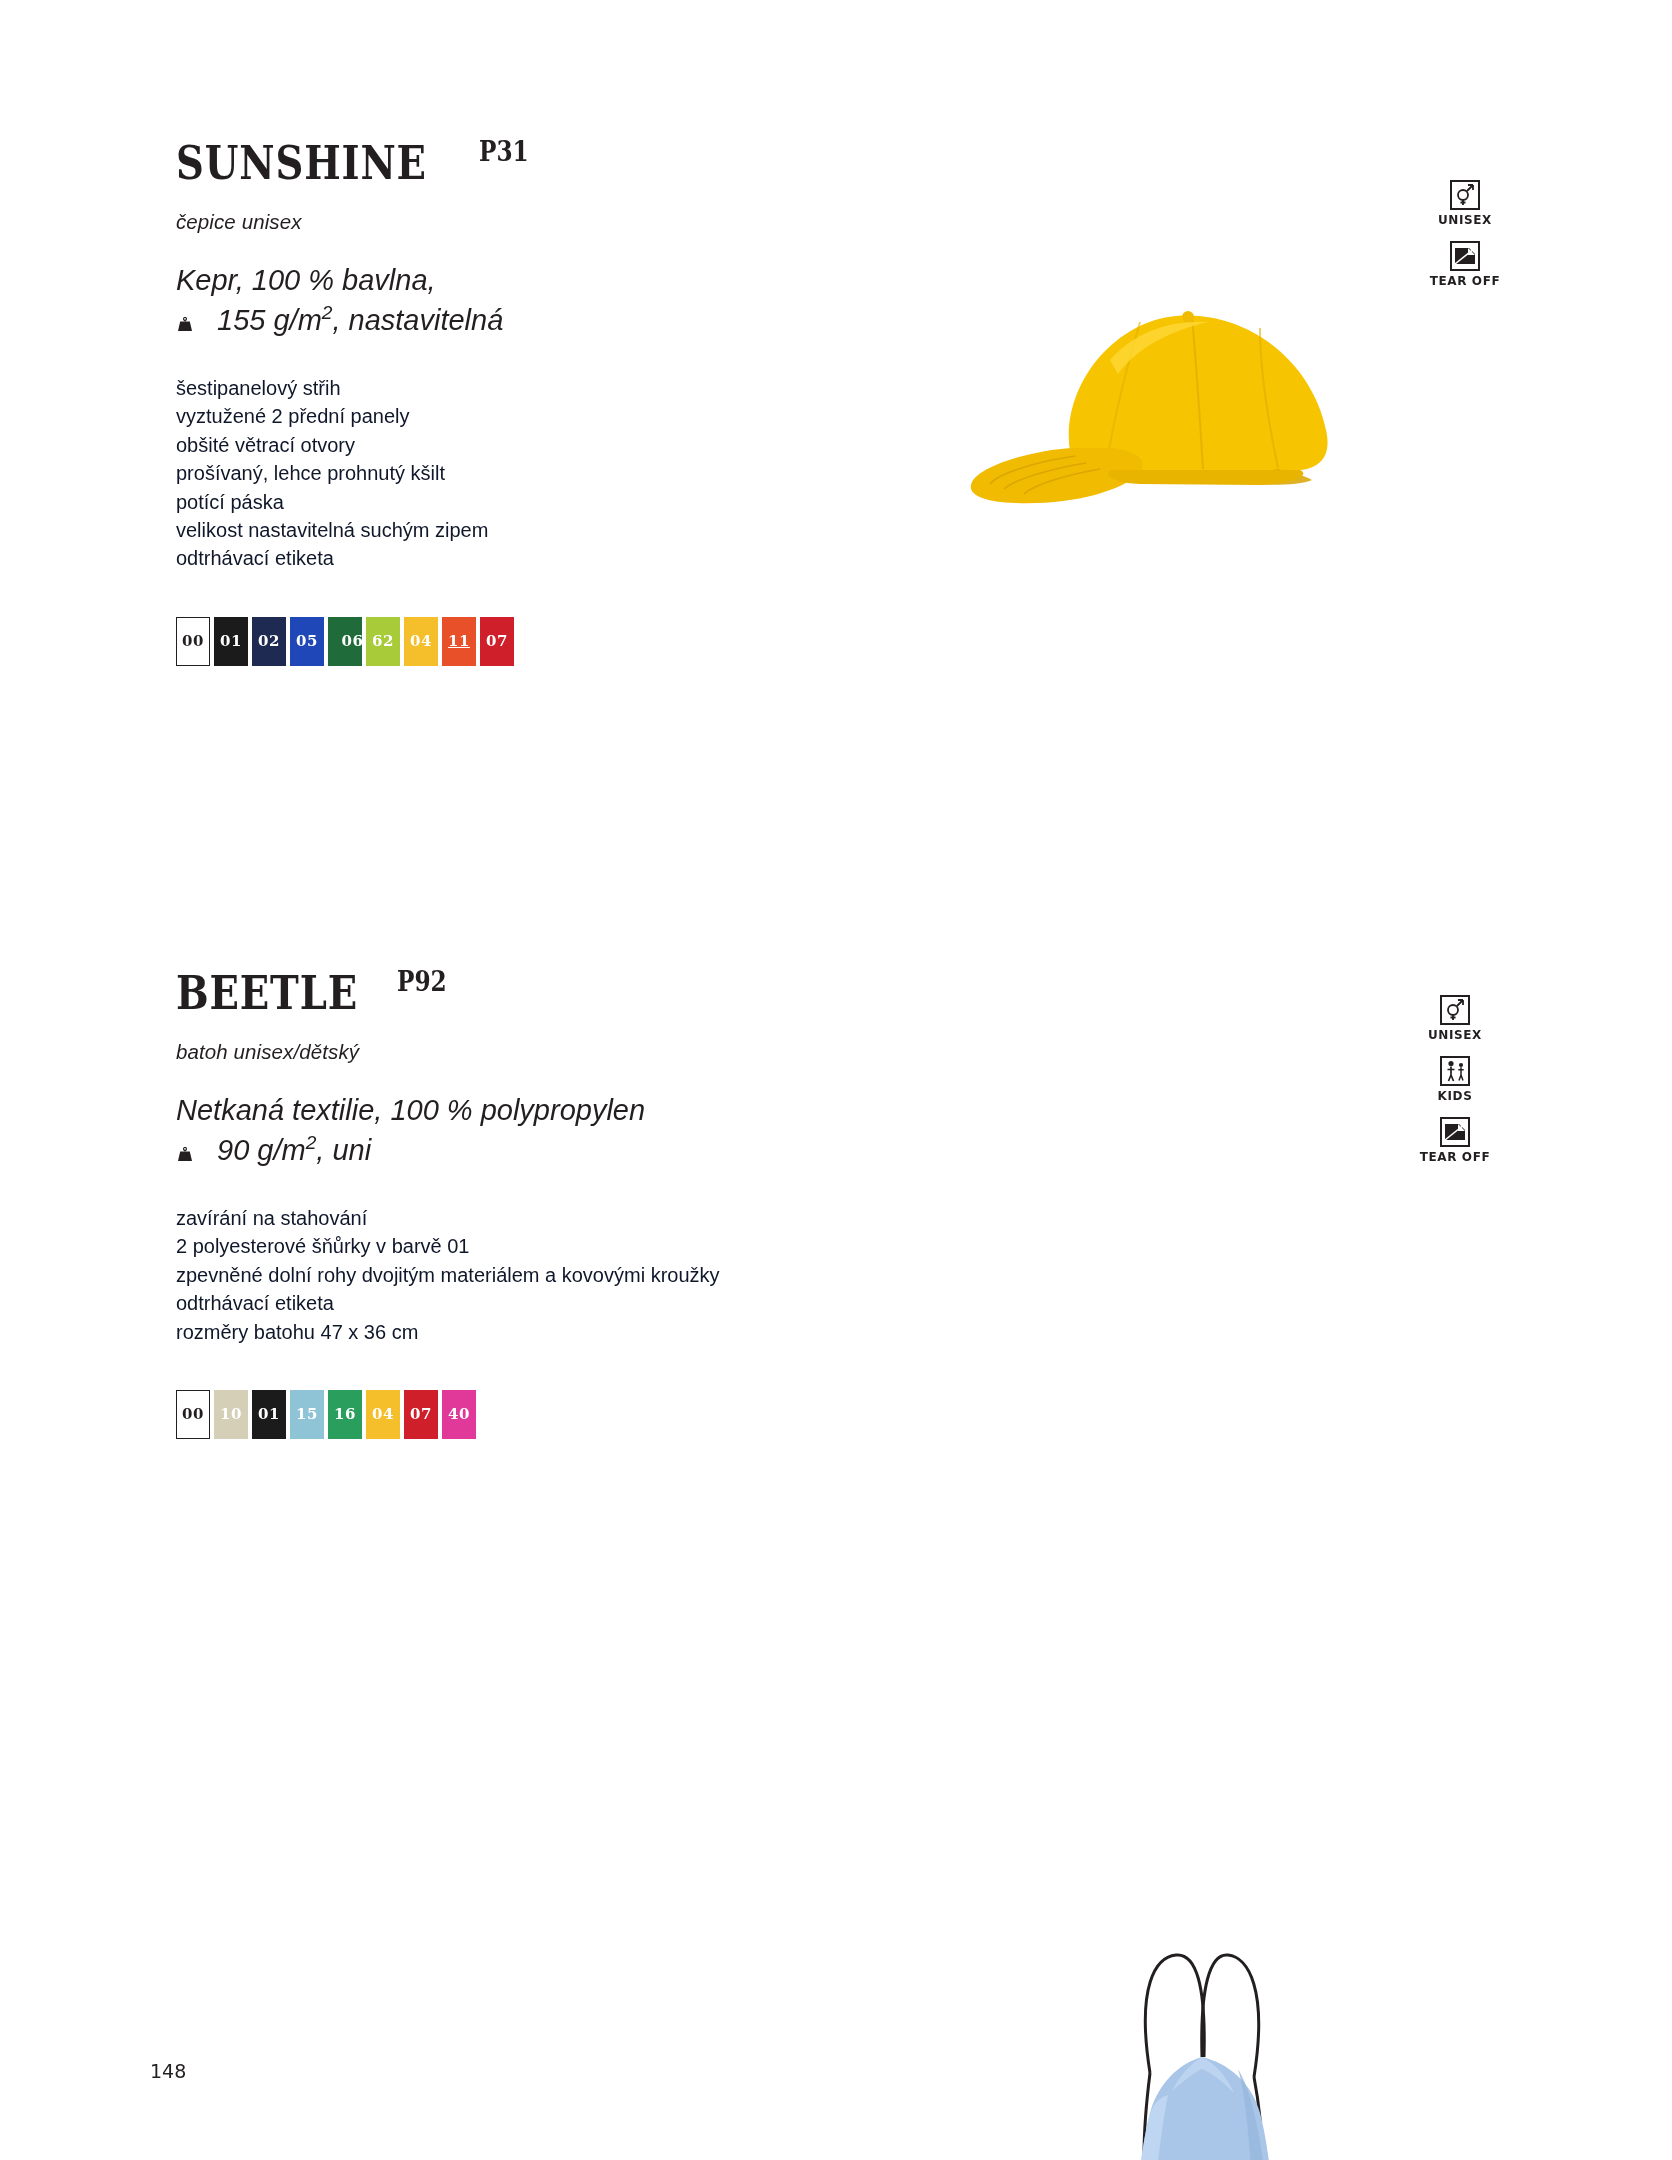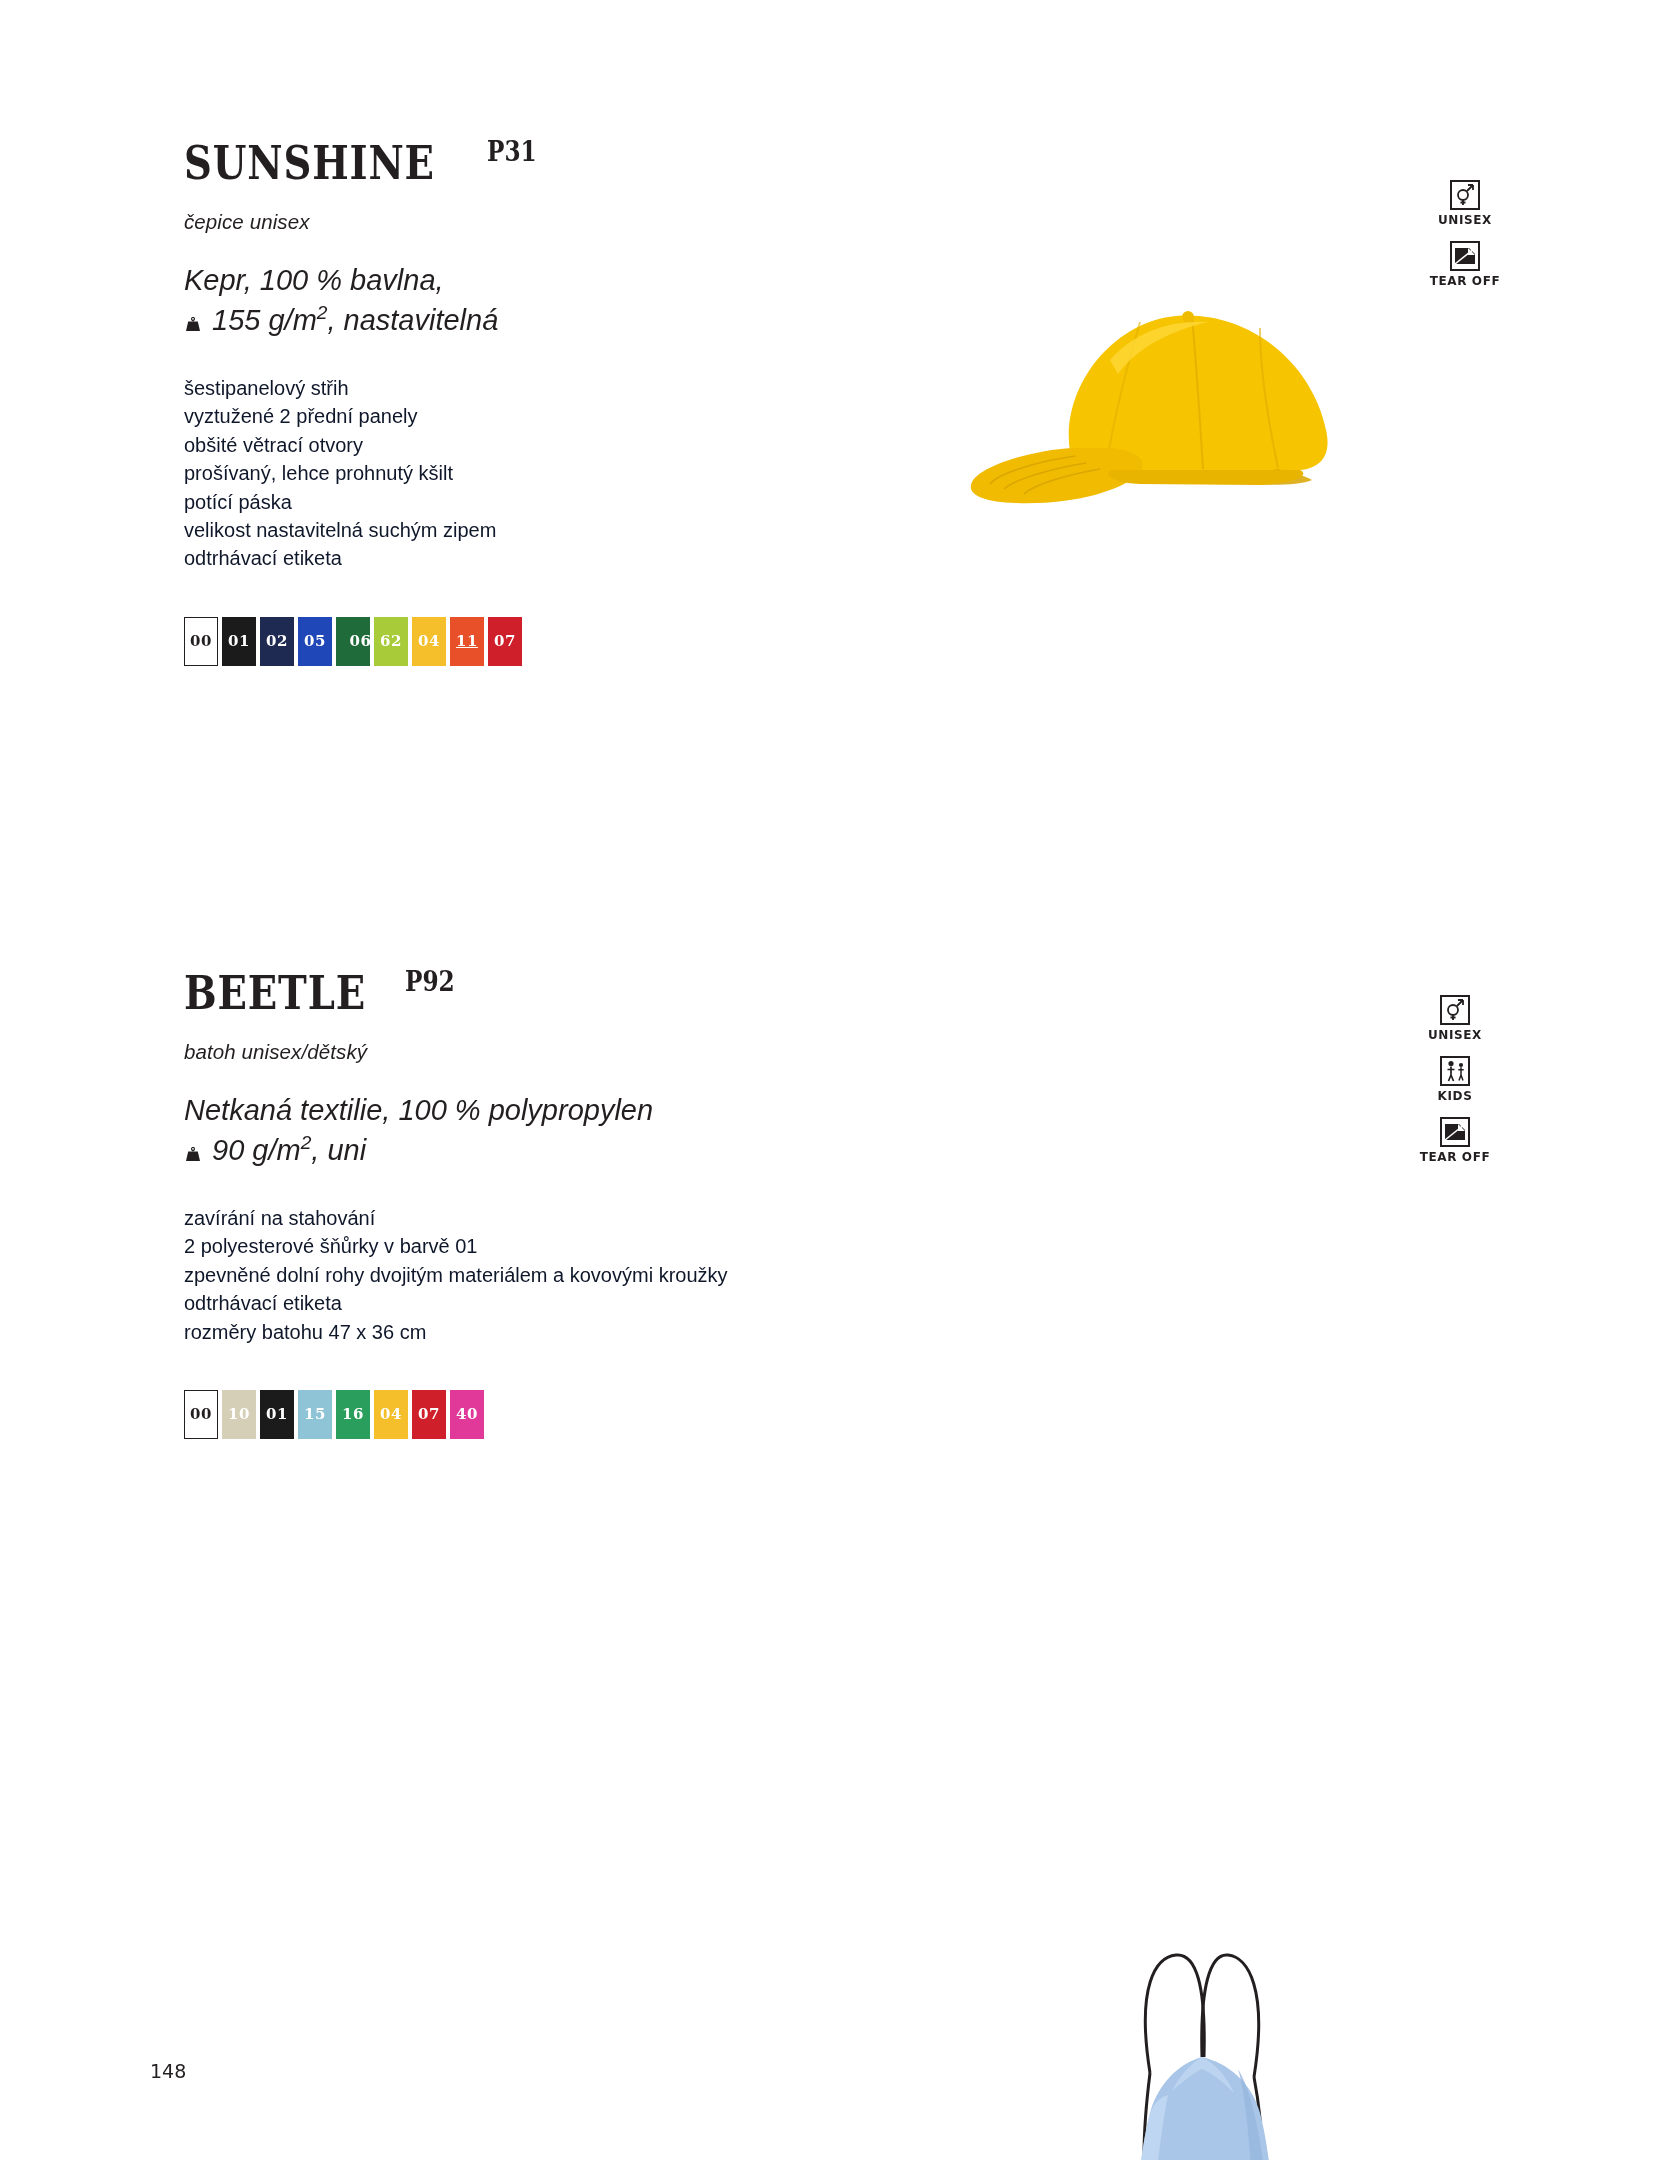--- a/index.html
+++ b/index.html
@@ -25,21 +25,21 @@
   .product {
     position: absolute;
     left: 0;
     width: 1672px;
   }
   #product-sunshine { top: 140px; }
   #product-beetle   { top: 970px; }
 
   .info-col {
     position: absolute;
-    left: 184px;
+    left: 176px;
     width: 700px;
   }
 
   .title-row {
     display: flex;
     align-items: flex-start;
     margin: 0 0 0 0;
     line-height: 1;
   }
   .prod-name {
@@ -74,21 +74,21 @@
   .material {
     font-style: italic;
     font-size: 29px;
     color: #231f20;
     margin-top: 26px;
     line-height: 1.38;
   }
   .material .line2 {
     display: flex;
     align-items: baseline;
-    gap: 10px;
+    gap: 23px;
   }
   sup.sup {
     font-size: 0.66em;
     vertical-align: super;
     line-height: 0;
   }
 
   .weight-icon {
     display: inline-block;
     width: 18px;

